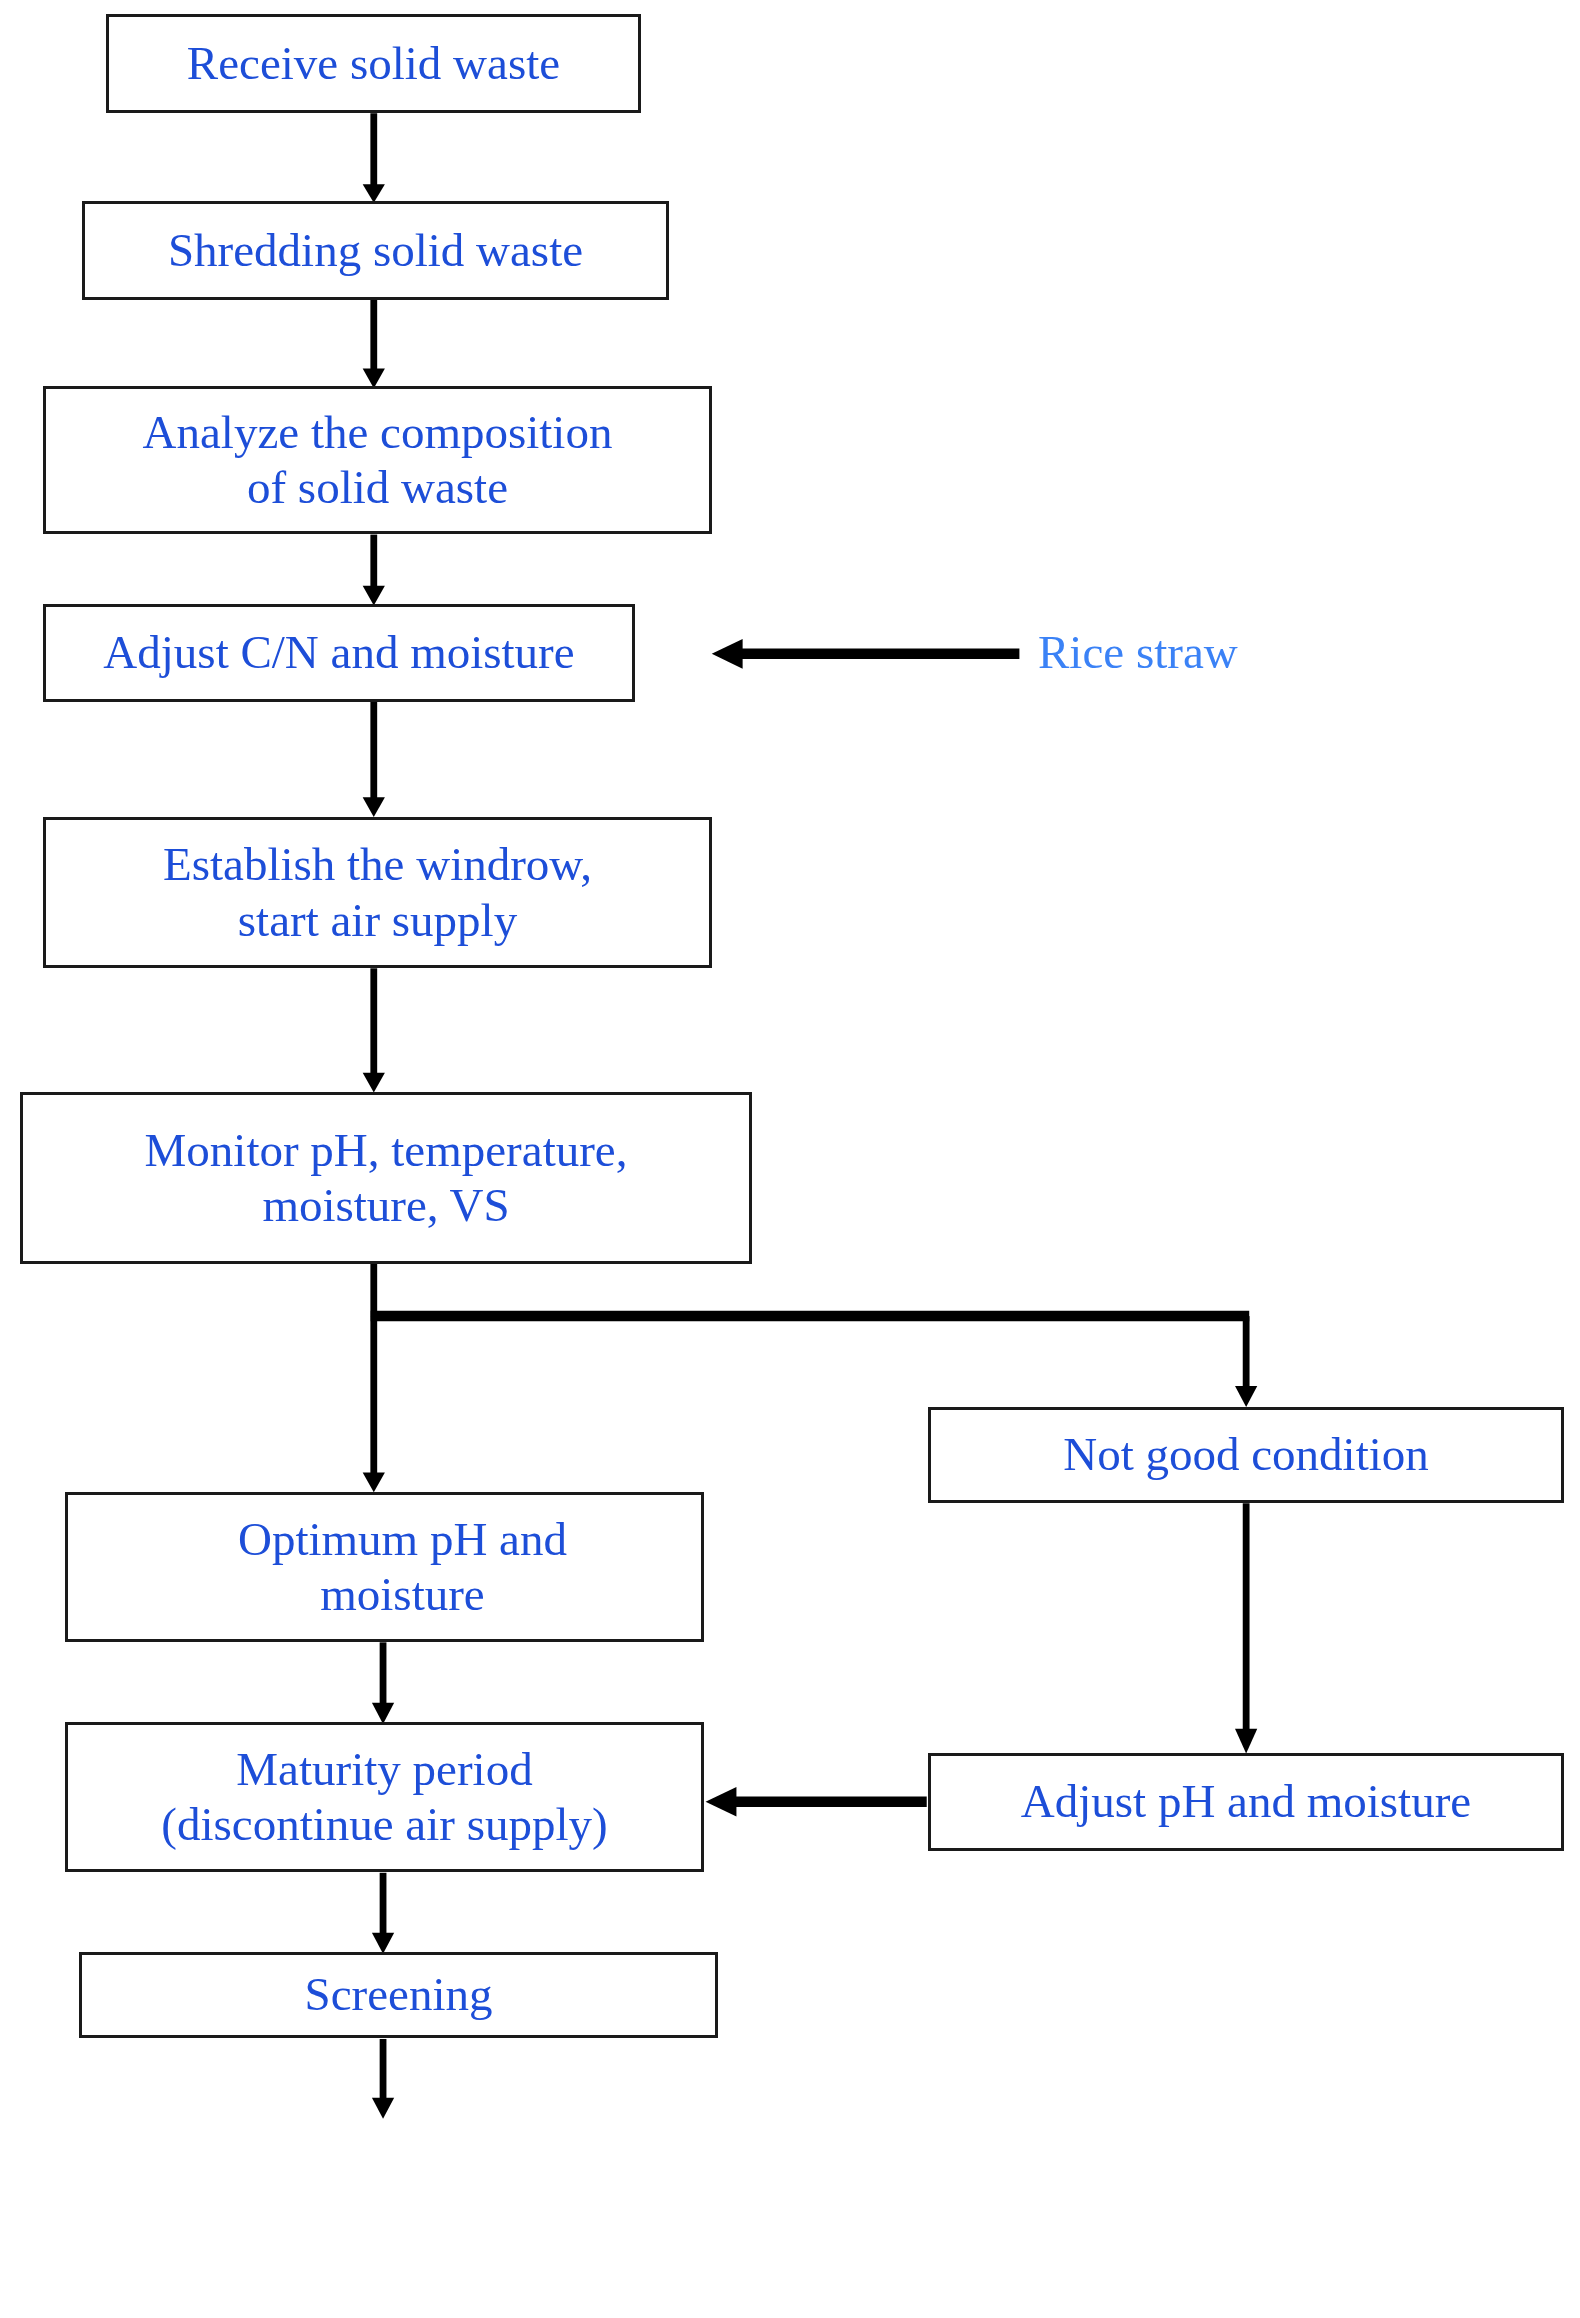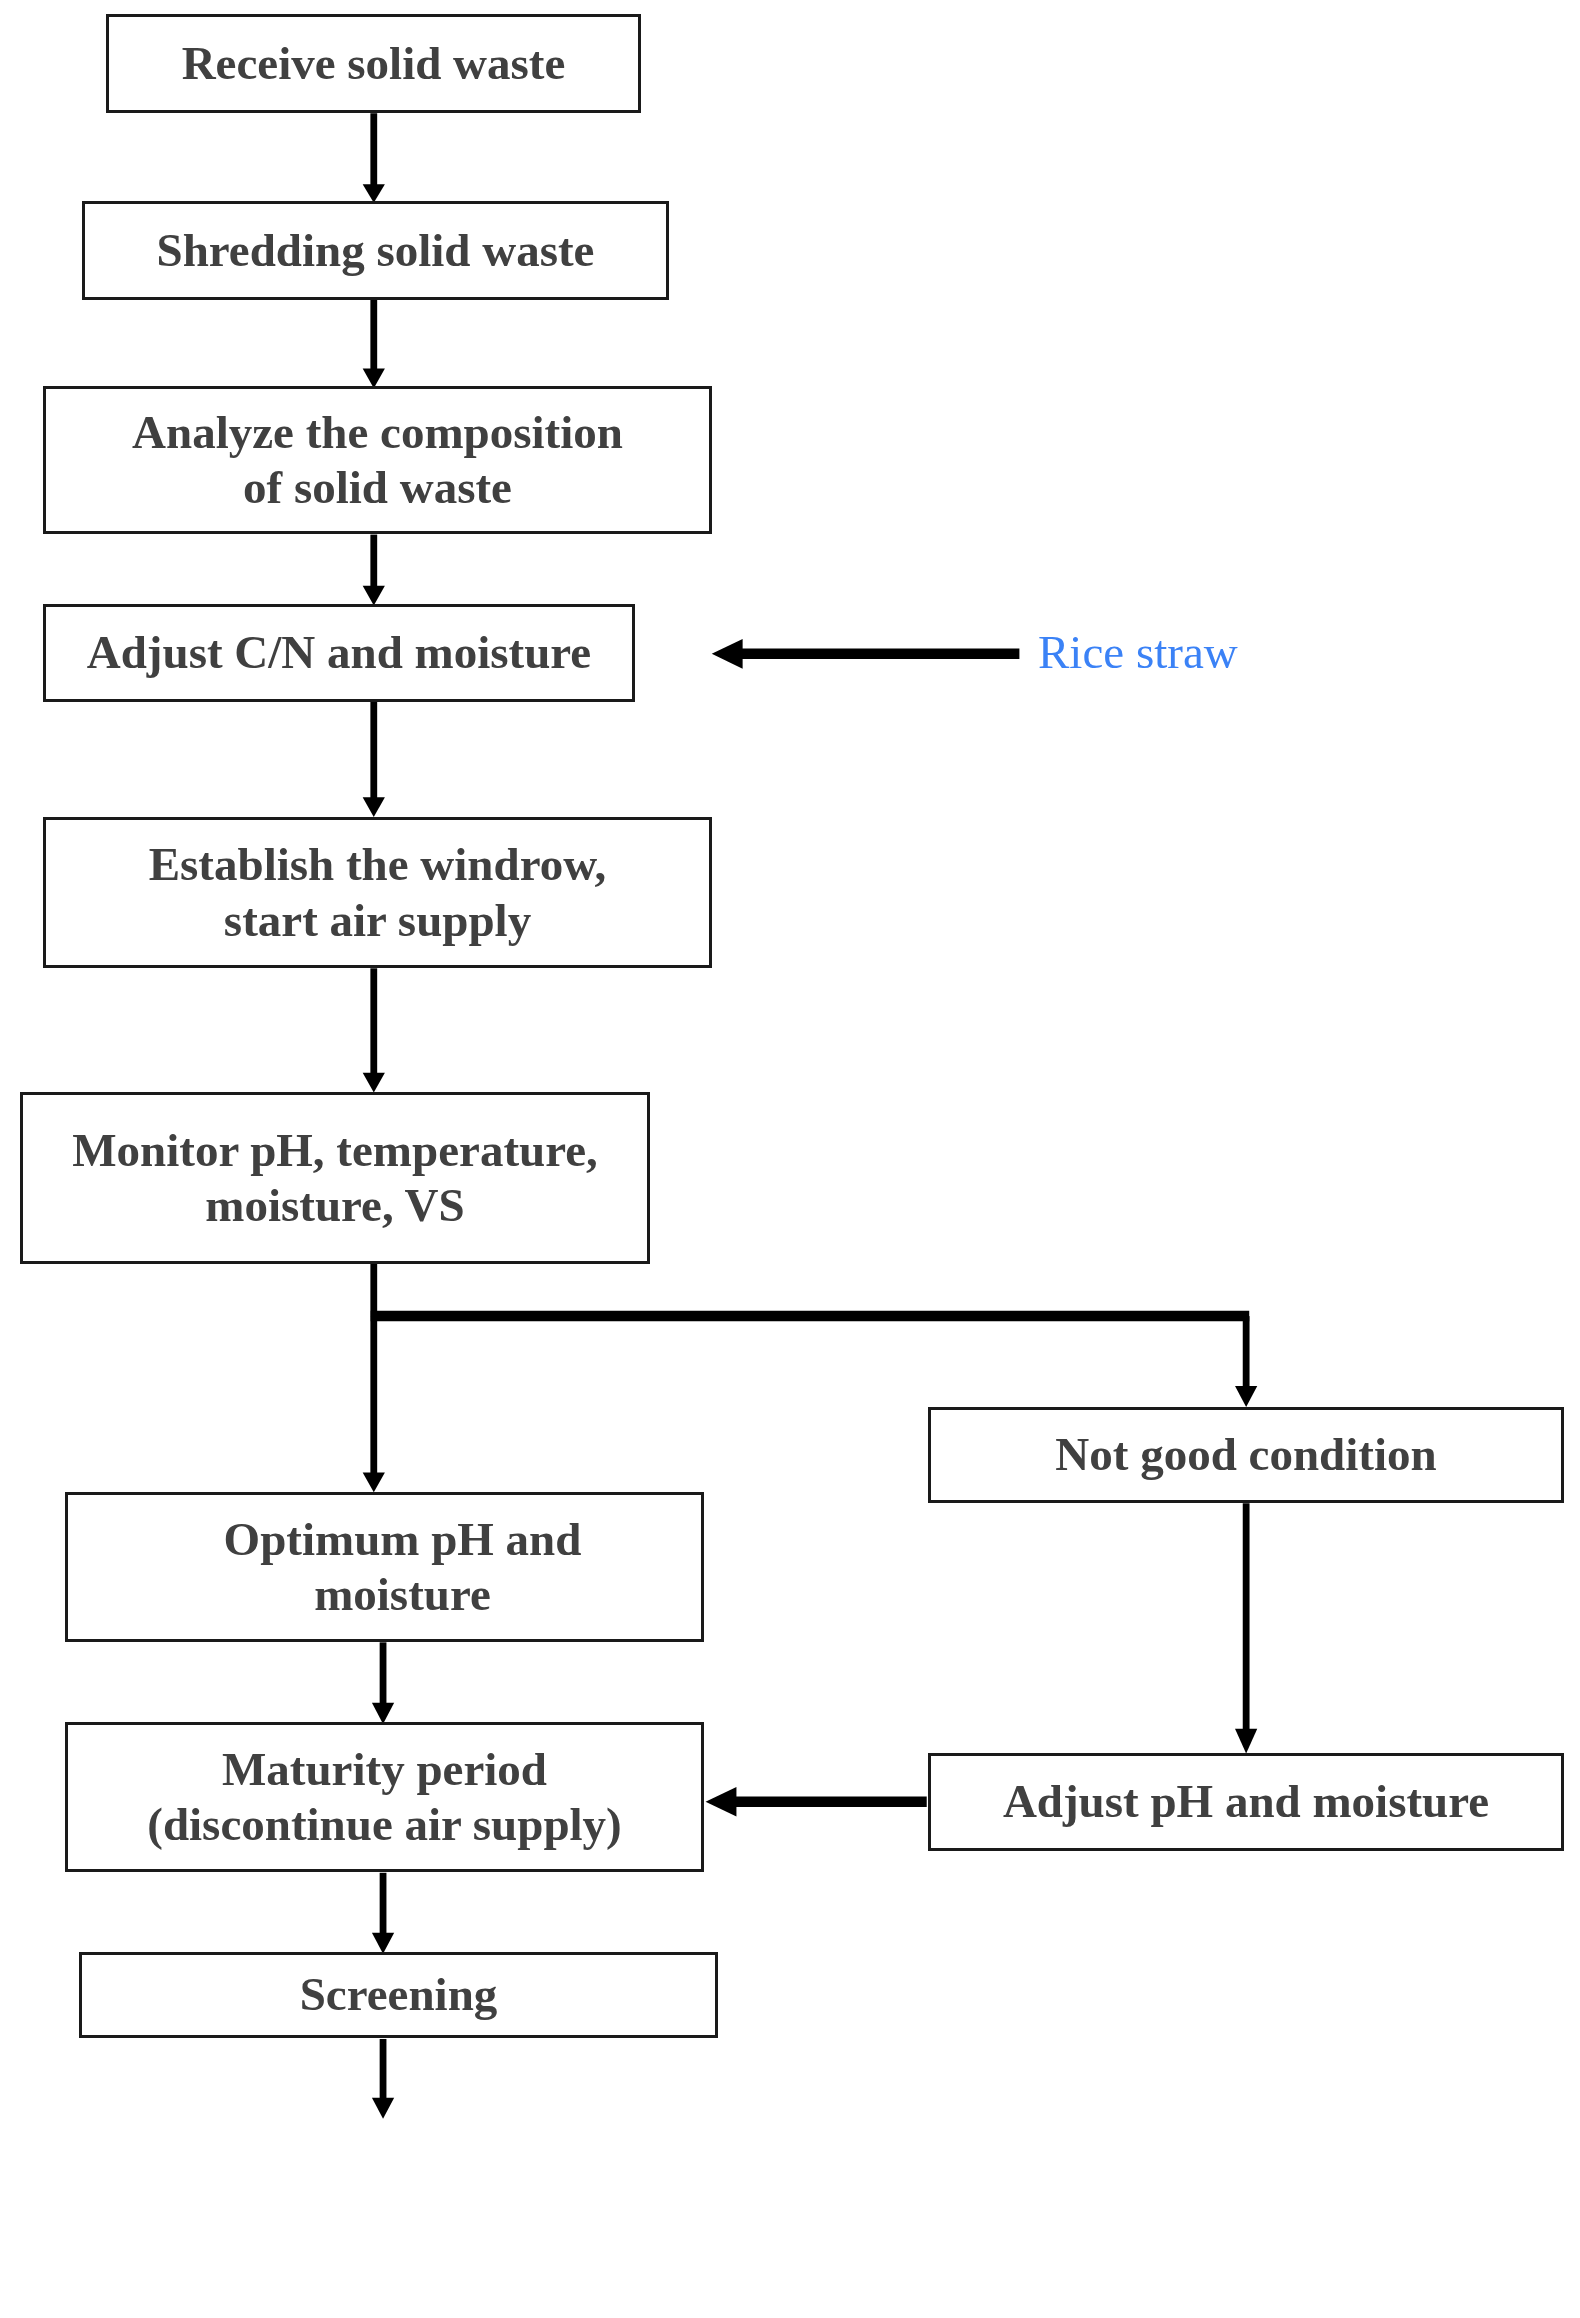--- a/index.html
+++ b/index.html
@@ -26,23 +26,23 @@
   }
   .node {
     position: absolute;
     box-sizing: border-box;
     border: 3.1px solid #1a1a1a;
     background: #ffffff;
     display: flex;
     align-items: center;
     justify-content: center;
     text-align: center;
-    color: #404040;
+    color: #1d4ed8;
     line-height: 1.18;
-    font-weight: 700;
+    font-weight: 400;
     z-index: 3;
   }
   .node .label {
     display: block;
     padding: 0 6.2px;
     white-space: pre-line;
   }
   .floating-label {
     position: absolute;
     color: #3b82f6;
@@ -149,21 +149,21 @@
 
   <div class="node" style="left:43px; top:604px; width:592px; height:98px; font-size:47px;">
     <span class="label">Adjust C/N and moisture</span>
   </div>
 
   <div class="node" style="left:43px; top:817px; width:669px; height:151px; font-size:47px;">
     <span class="label">Establish the windrow,
 start air supply</span>
   </div>
 
-  <div class="node" style="left:20px; top:1092px; width:630px; height:172px; font-size:47px;">
+  <div class="node" style="left:20px; top:1092px; width:732px; height:172px; font-size:47px;">
     <span class="label">Monitor pH, temperature,
 moisture, VS</span>
   </div>
 
   <div class="node" style="left:928px; top:1407px; width:636px; height:96px; font-size:47px;">
     <span class="label">Not good condition</span>
   </div>
 
   <div class="node" style="left:65px; top:1492px; width:639px; height:150px; font-size:47px;padding-left:36px;">
     <span class="label">Optimum pH and

